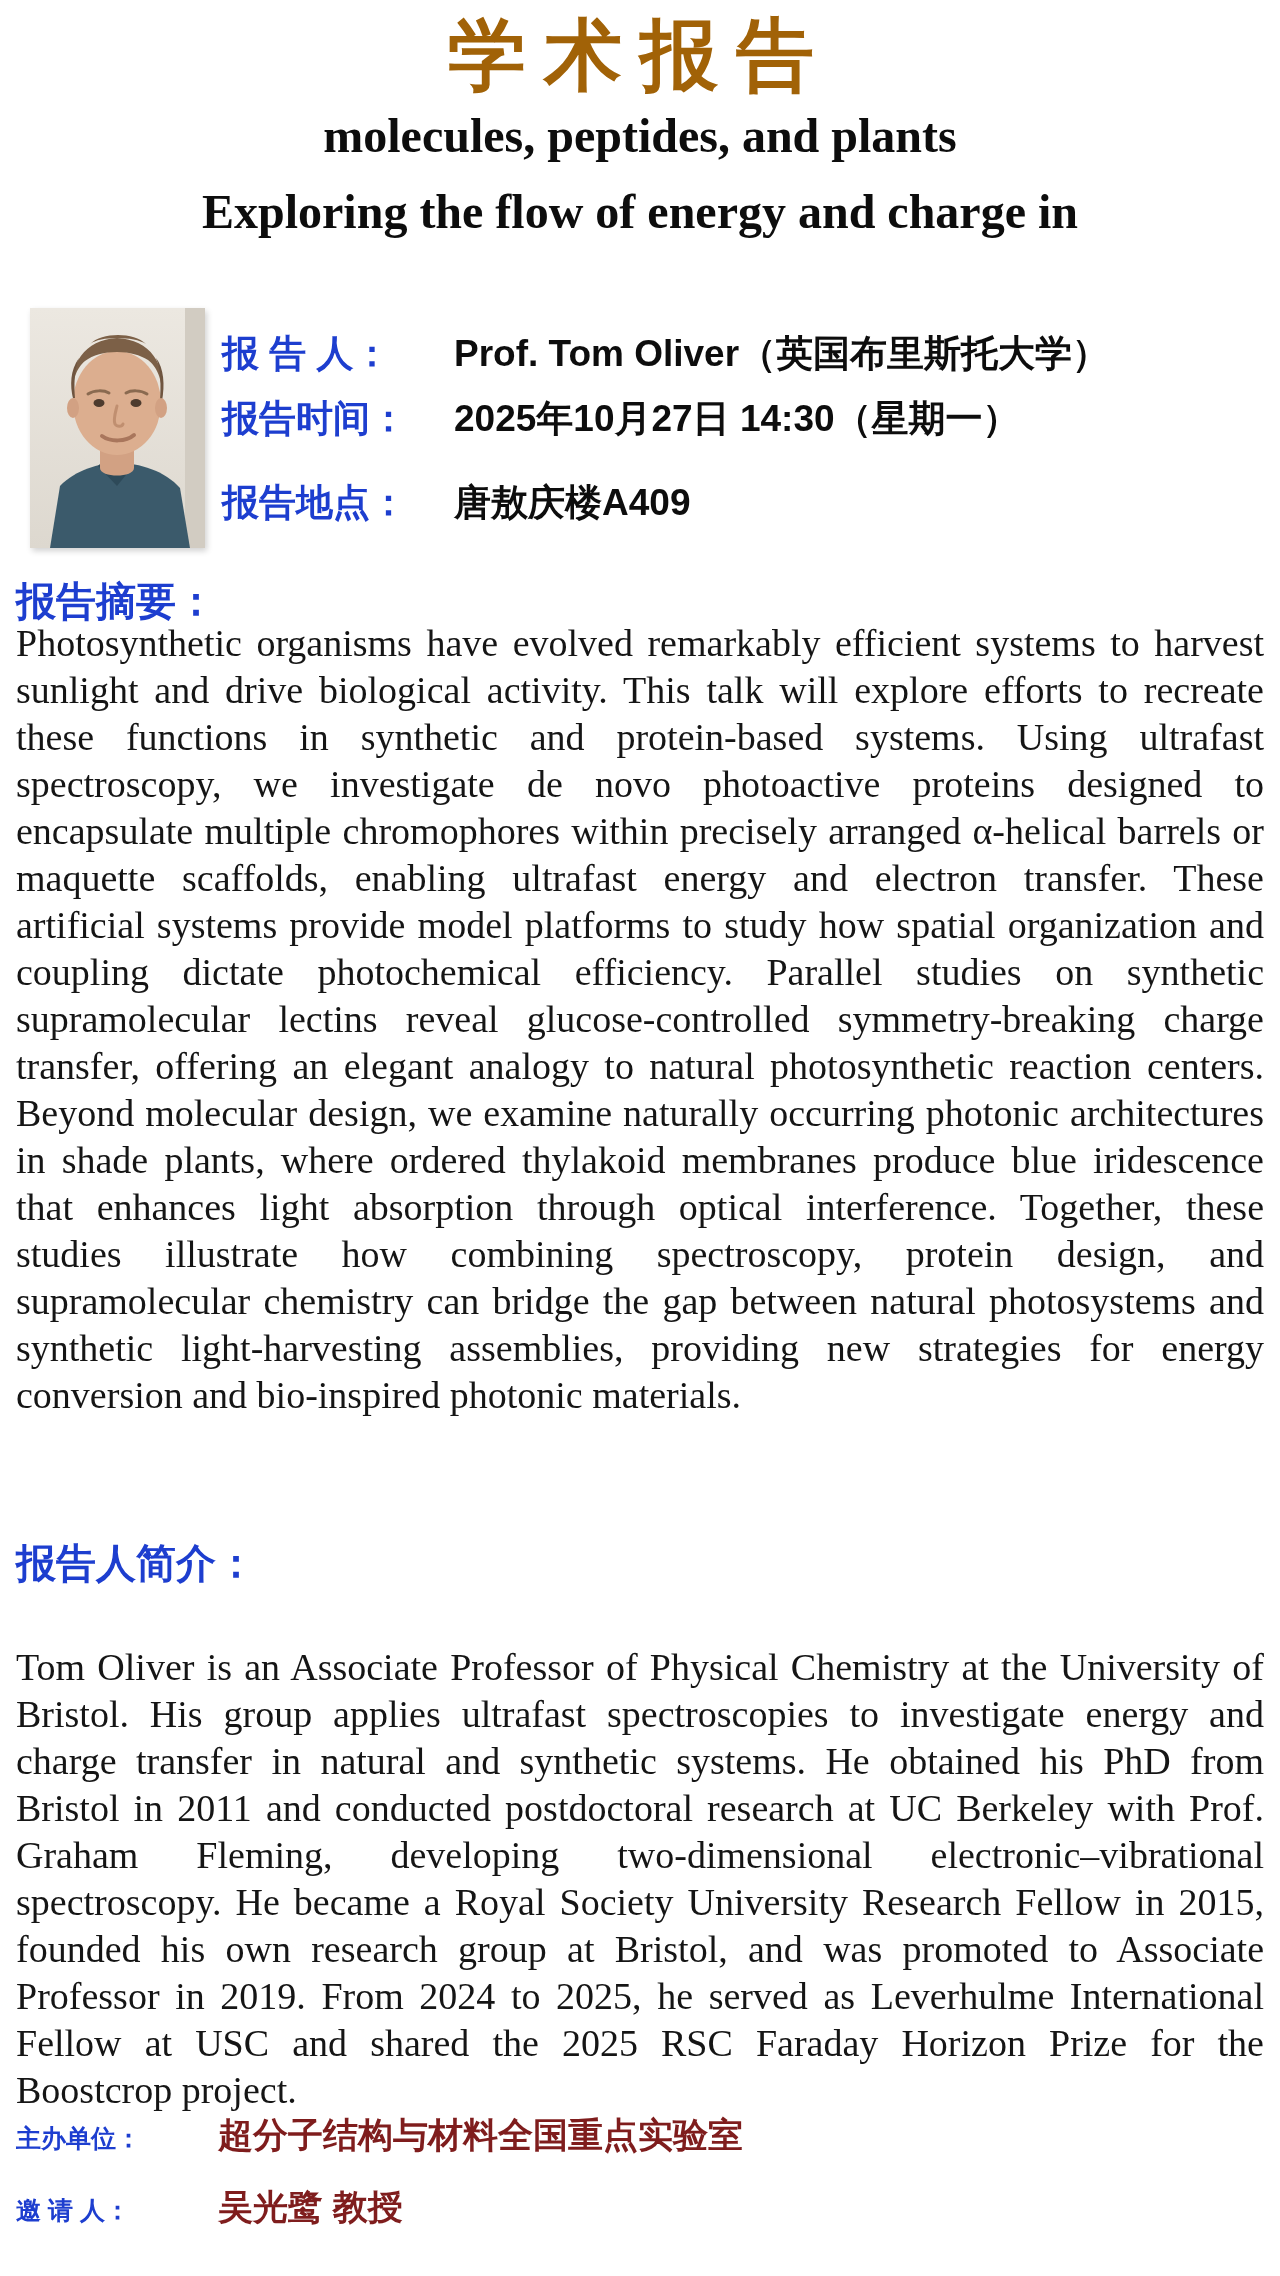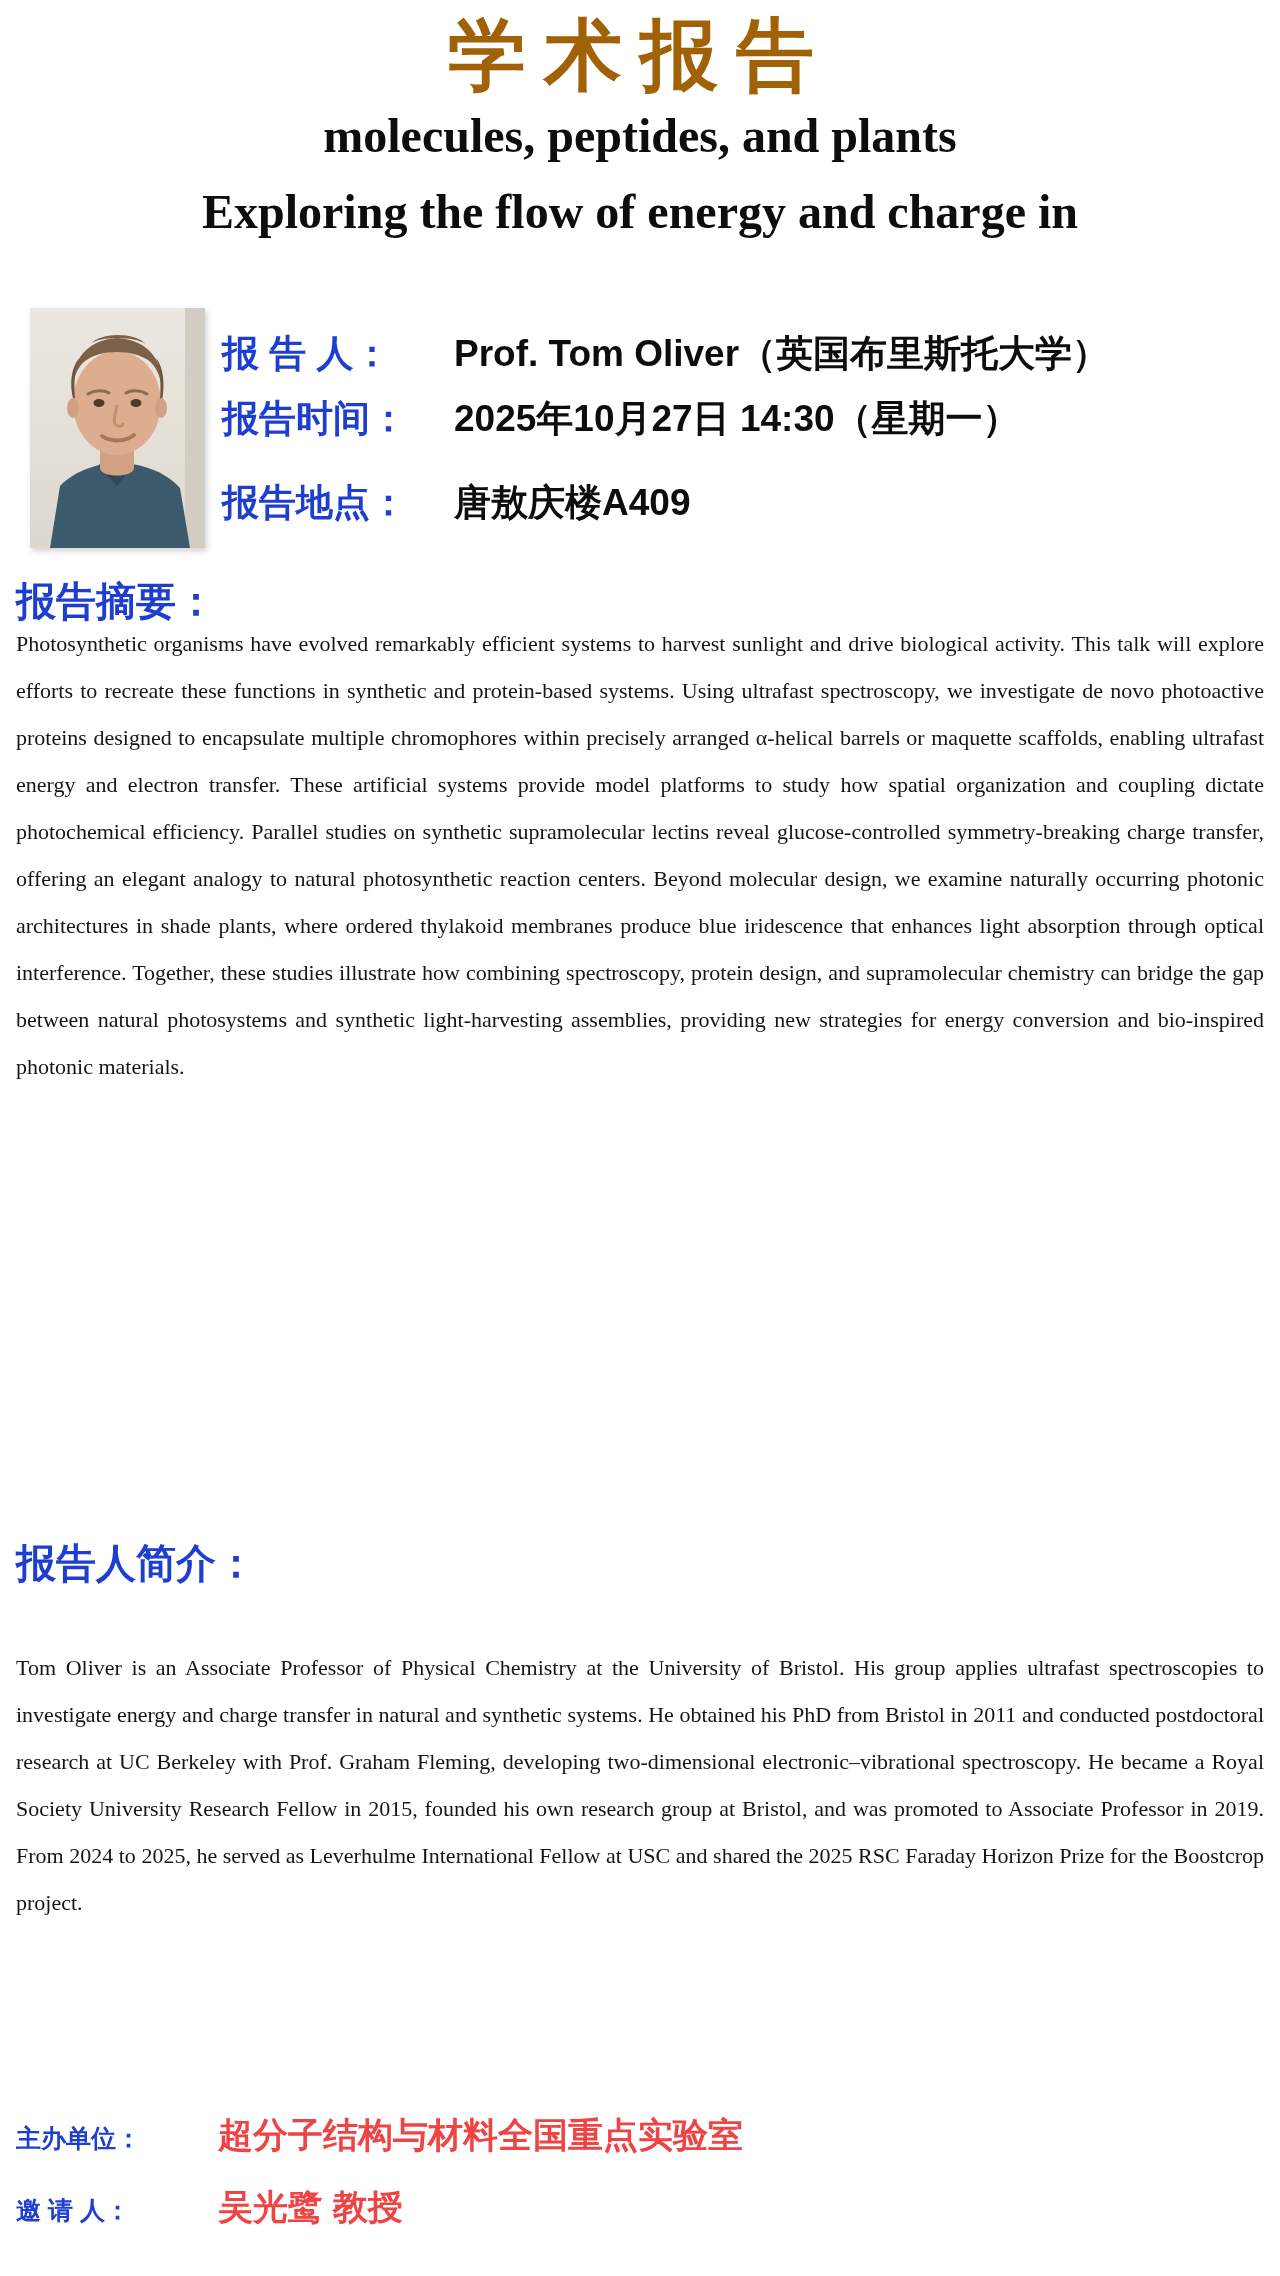--- a/index.html
+++ b/index.html
@@ -33,32 +33,32 @@
   }
   .info-value{font-size:37px;font-weight:bold;color:#0d0d0d;}
   .section-heading{
     position:absolute;left:16px;color:#1d3ecf;font-weight:bold;font-size:40px;
     white-space:nowrap;
   }
   .heading-abstract{top:574px;}
   .heading-bio{top:1536px;}
   .paragraph{
     position:absolute;left:16px;width:1248px;
-    font-family:"Liberation Serif", serif;font-size:22px;line-height:47px;
+    font-family:"Liberation Serif", serif;font-size:38px;line-height:47px;
     color:#151515;text-align:justify;
   }
   .para-abstract{top:620px;}
   .para-bio{top:1644px;}
   .footer-row{position:absolute;left:16px;white-space:nowrap;}
   .footer-row.f0{top:2112px;}
   .footer-row.f1{top:2184px;}
   .footer-label{
     display:inline-block;width:196px;color:#1d3ecf;font-weight:bold;font-size:25px;
   }
-  .footer-value{font-size:35px;font-weight:bold;color:#ef4444;margin-left:6px;}
+  .footer-value{font-size:35px;font-weight:bold;color:#7f1d1d;margin-left:6px;}
 </style>
 </head>
 <body>
 
 <div class="cn-title">学术报告</div>
 
 <div class="en-title">
   <div>molecules, peptides, and plants</div>
   <div>Exploring the flow of energy and charge in</div>
 </div>

